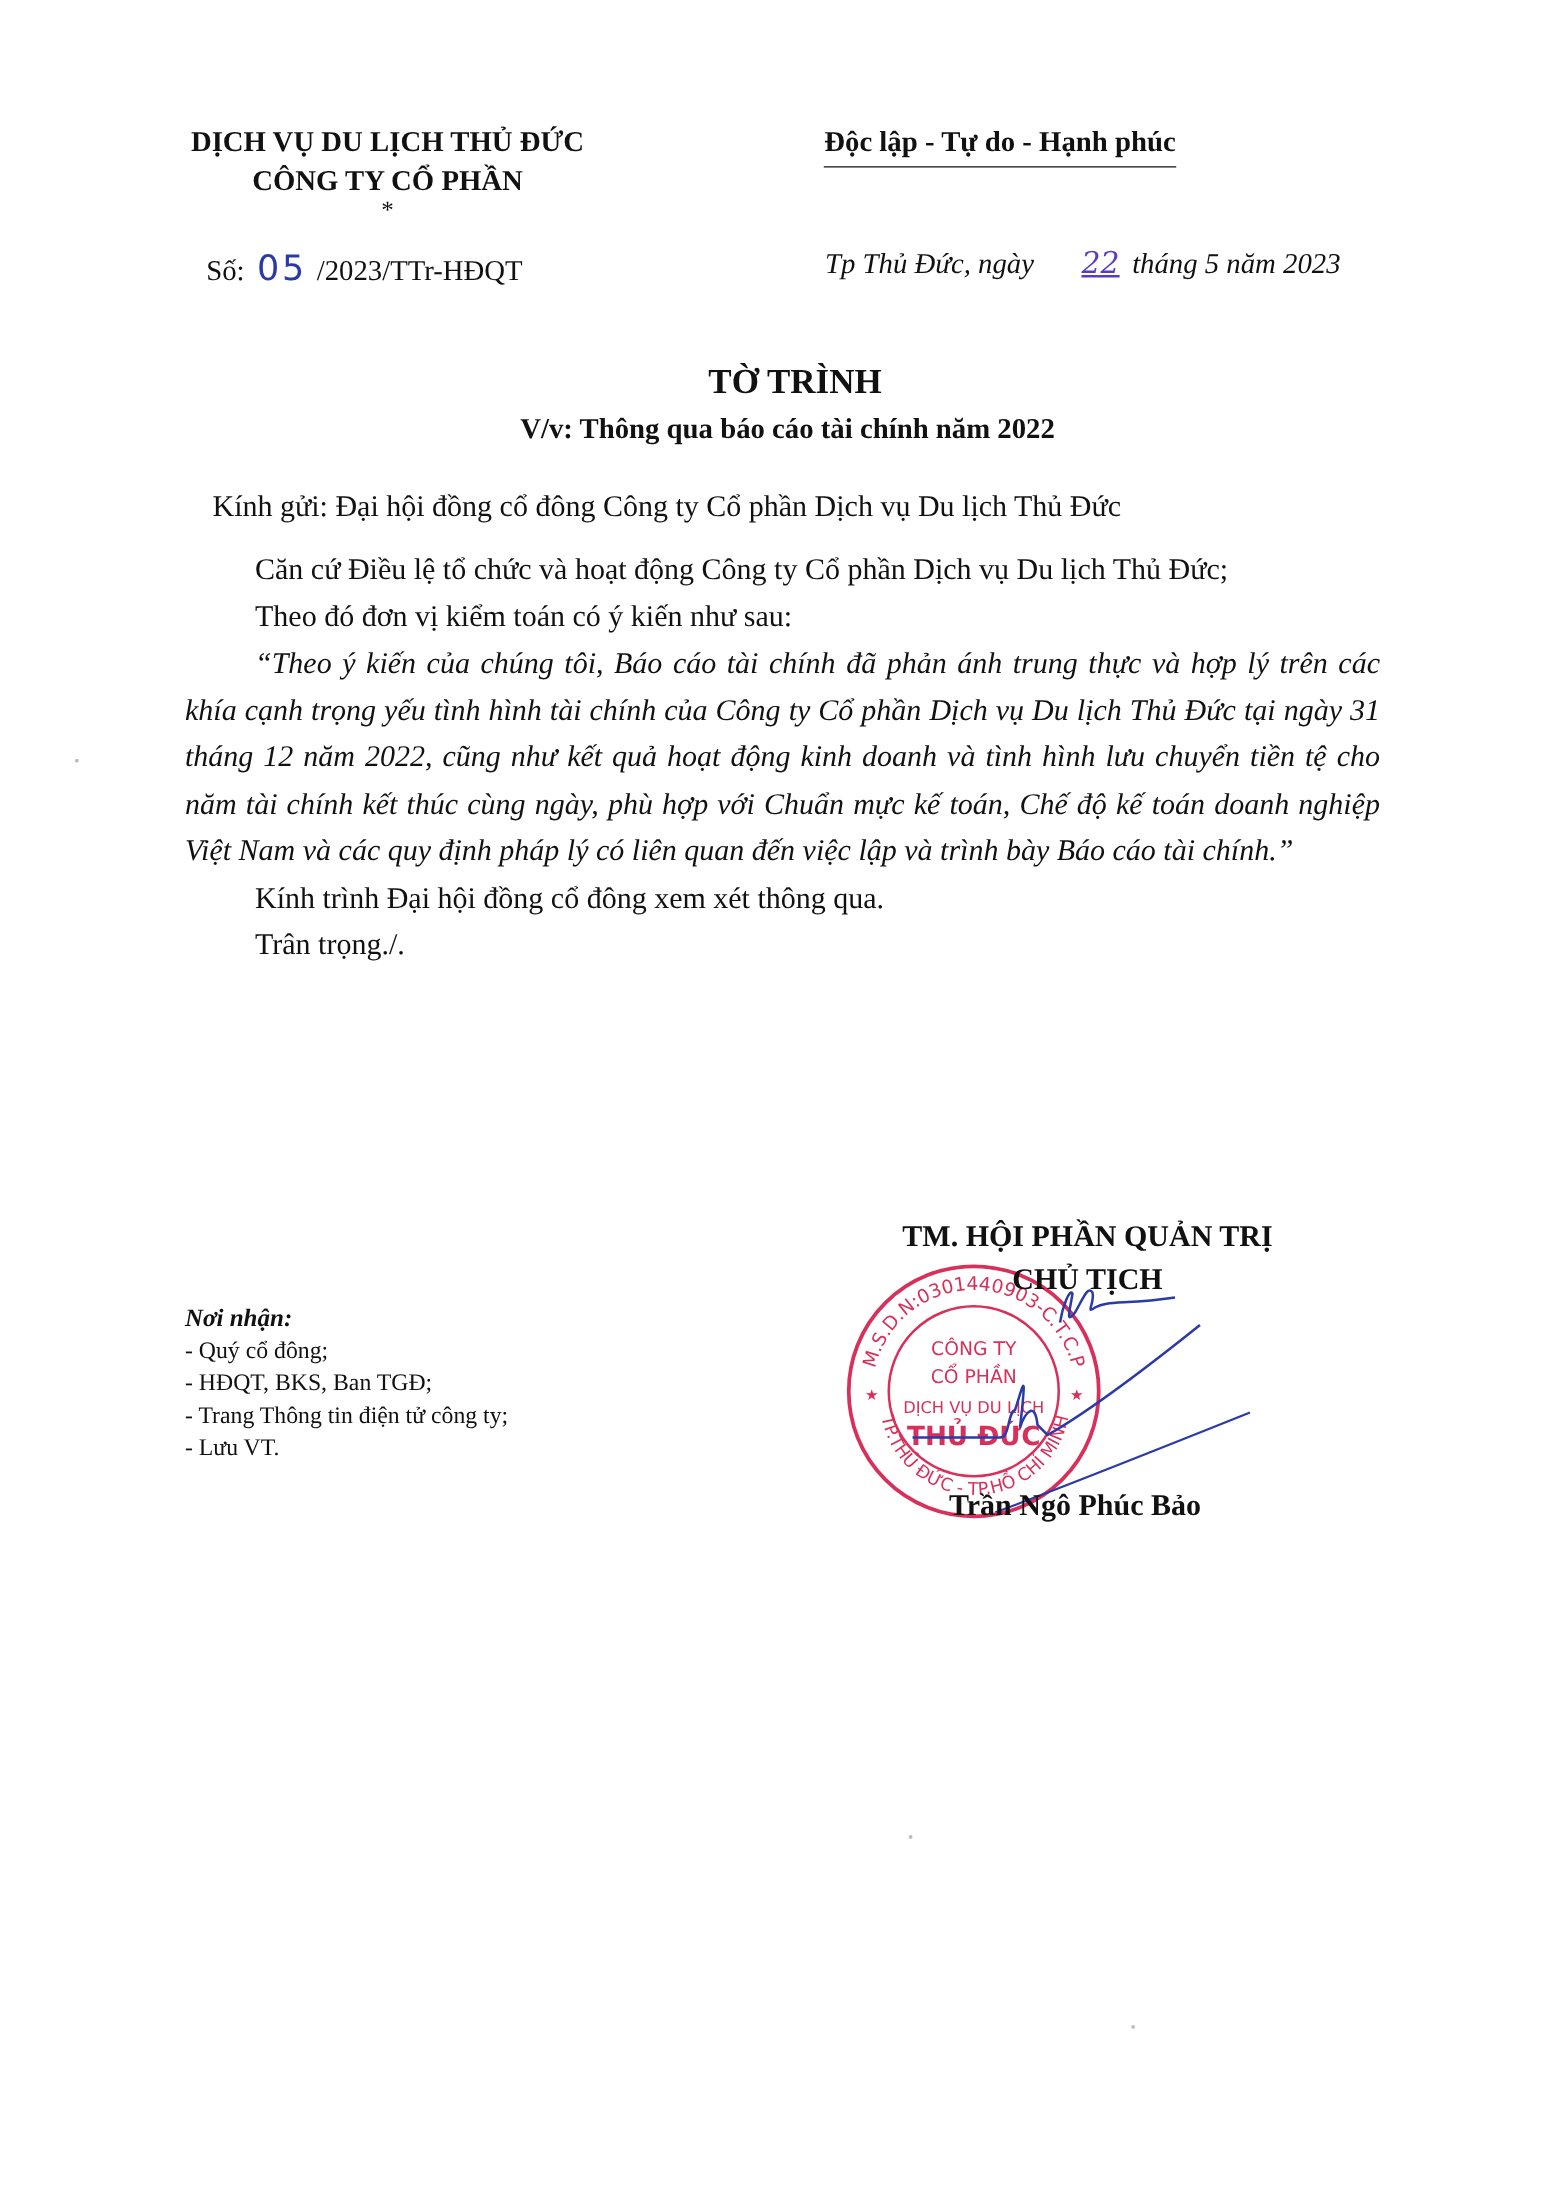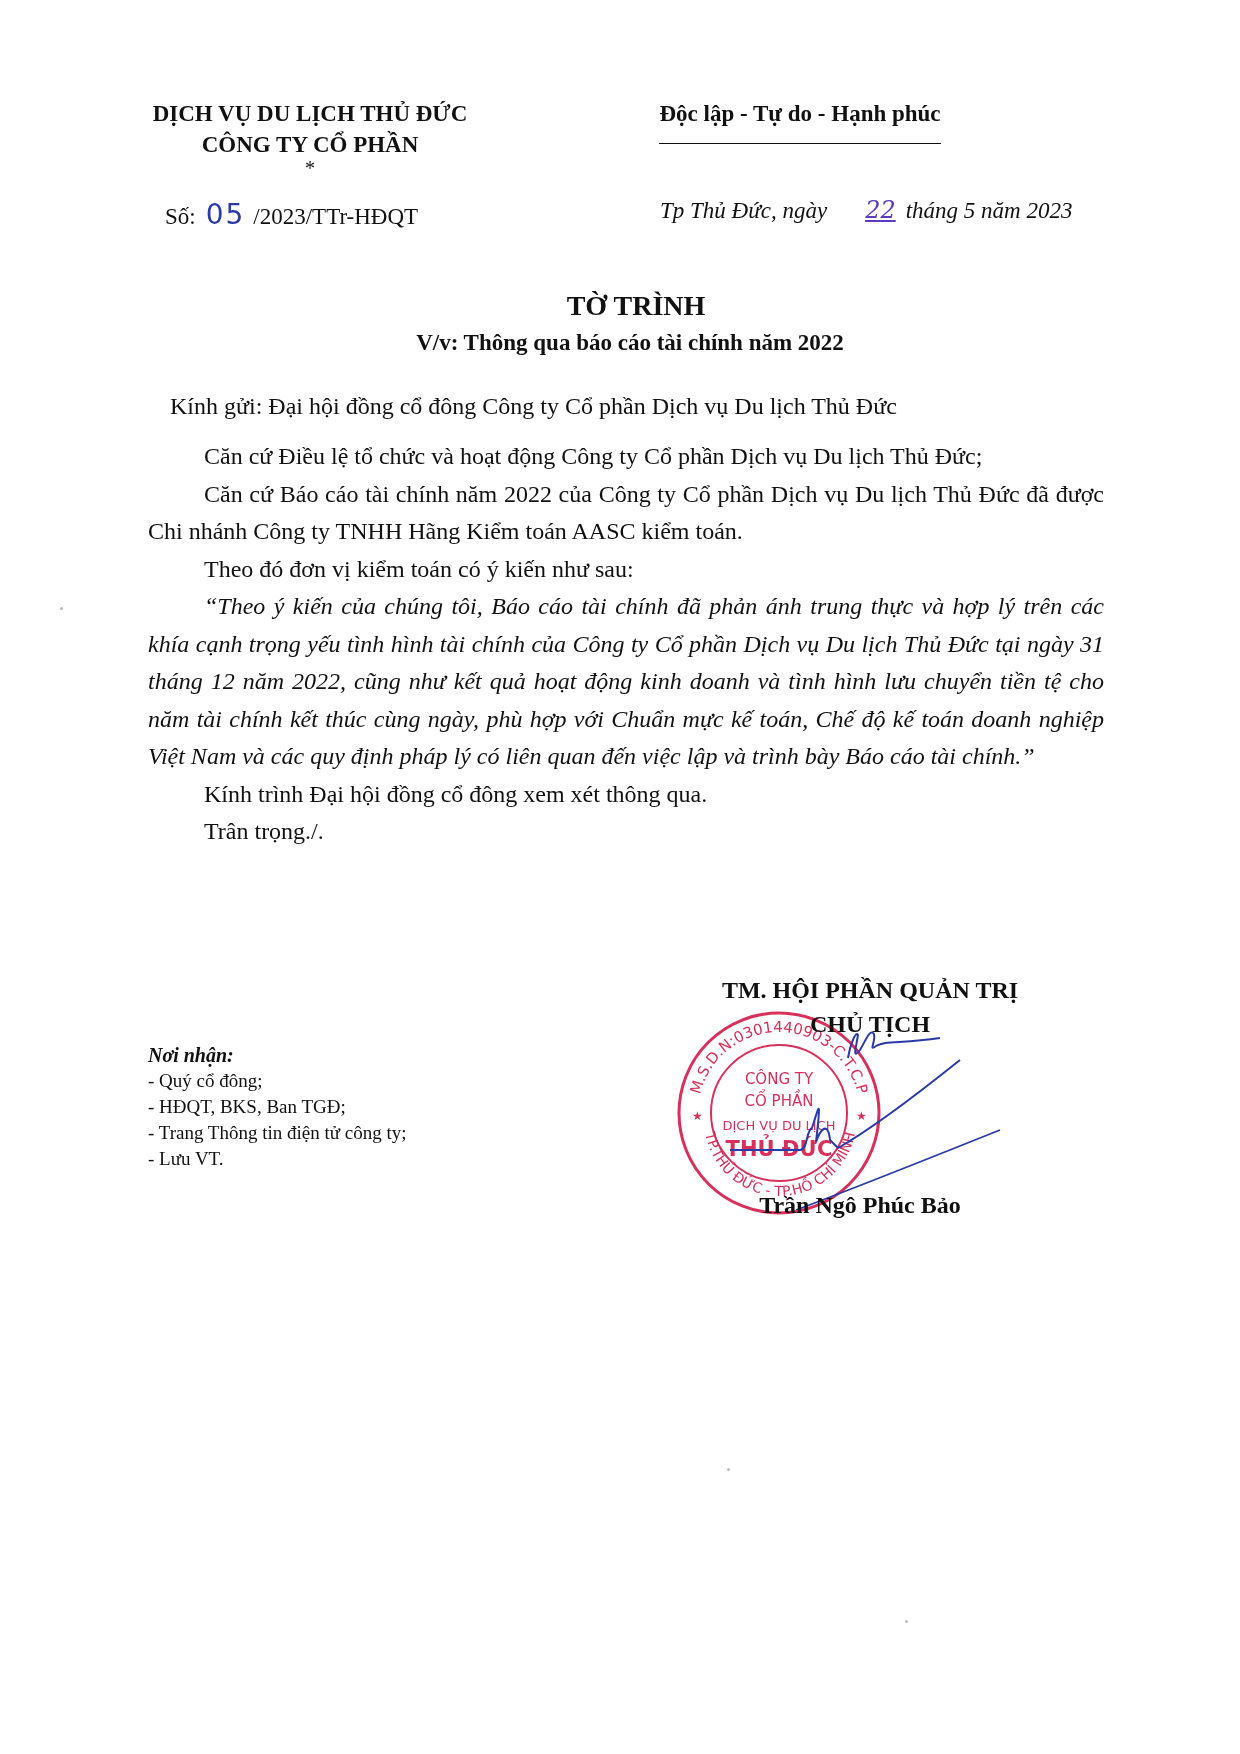--- a/index.html
+++ b/index.html
@@ -1,20 +1,20 @@
 <!DOCTYPE html>
 <html><head>
 <meta charset="utf-8">
 <style>
   html, body { margin: 0; padding: 0; background: #ffffff; }
   body { width: 1240px; height: 1754px; position: relative; overflow: hidden; font-family: "Liberation Serif", serif; color: #111; }
   .abs { position: absolute; }
   .hdr-left { left: 120px; top: 98px; width: 380px; text-align: center; font-weight: bold; font-size: 23px; line-height: 31px; }
   .hdr-right { left: 530px; top: 98px; width: 540px; text-align: center; font-weight: bold; font-size: 23px; line-height: 31px; }
-  .motto { display: inline-block; border-bottom: 1.5px solid #111; padding-bottom: 14px; }
+  .motto { display: inline-block; border-bottom: 1.5px solid #111; padding-bottom: 4px; }
   .star { font-size: 20px; line-height: 16px; font-weight: normal; }
   .so-line { left: 165px; top: 198px; font-size: 23px; }
   .so-num { color: #2a3aa8; font-family: "DejaVu Sans", sans-serif; font-size: 28px; margin: 0 8px 0 10px; letter-spacing: 2px; }
   .date-line { left: 660px; top: 196px; font-style: italic; font-size: 23px; }
   .date-day { color: #5a3cc0; font-family: "DejaVu Serif", serif; font-style: italic; font-size: 24px; text-decoration: underline; margin-right: 10px; margin-left: 38px; }
   .title { left: 16px; width: 1240px; top: 290px; text-align: center; font-weight: bold; font-size: 28px; }
   .subject { left: 10px; width: 1240px; top: 330px; text-align: center; font-weight: bold; font-size: 23px; }
   .recipient { left: 170px; top: 393px; font-size: 24px; }
   .recipient b { font-weight: normal; }
   .body { left: 148px; top: 438px; width: 956px; font-size: 24px; line-height: 37.5px; text-align: justify; }
@@ -52,21 +52,20 @@
 <div class="abs title">TỜ TRÌNH</div>
 <div class="abs subject">V/v: Thông qua báo cáo tài chính năm 2022</div>
 
 <div class="abs recipient">
   <span>Kính gửi:</span>
   <b>Đại hội đồng cổ đông Công ty Cổ phần Dịch vụ Du lịch Thủ Đức</b>
 </div>
 
 <div class="abs body">
   <p>Căn cứ Điều lệ tổ chức và hoạt động Công ty Cổ phần Dịch vụ Du lịch Thủ Đức;</p>
-  <p>Căn cứ Báo cáo tài chính năm 2022 của Công ty Cổ phần Dịch vụ Du lịch Thủ Đức đã được Chi nhánh Công ty TNHH Hãng Kiểm toán AASC kiểm toán.</p>
   <p>Theo đó đơn vị kiểm toán có ý kiến như sau:</p>
   <p class="quote">“Theo ý kiến của chúng tôi, Báo cáo tài chính đã phản ánh trung thực và hợp lý trên các khía cạnh trọng yếu tình hình tài chính của Công ty Cổ phần Dịch vụ Du lịch Thủ Đức tại ngày 31 tháng 12 năm 2022, cũng như kết quả hoạt động kinh doanh và tình hình lưu chuyển tiền tệ cho năm tài chính kết thúc cùng ngày, phù hợp với Chuẩn mực kế toán, Chế độ kế toán doanh nghiệp Việt Nam và các quy định pháp lý có liên quan đến việc lập và trình bày Báo cáo tài chính.”</p>
   <p>Kính trình Đại hội đồng cổ đông xem xét thông qua.</p>
   <p>Trân trọng./.</p>
 </div>
 
 <div class="abs recv">
   <div class="head">Nơi nhận:</div>
   <div>- Quý cổ đông;</div>
   <div>- HĐQT, BKS, Ban TGĐ;</div>

